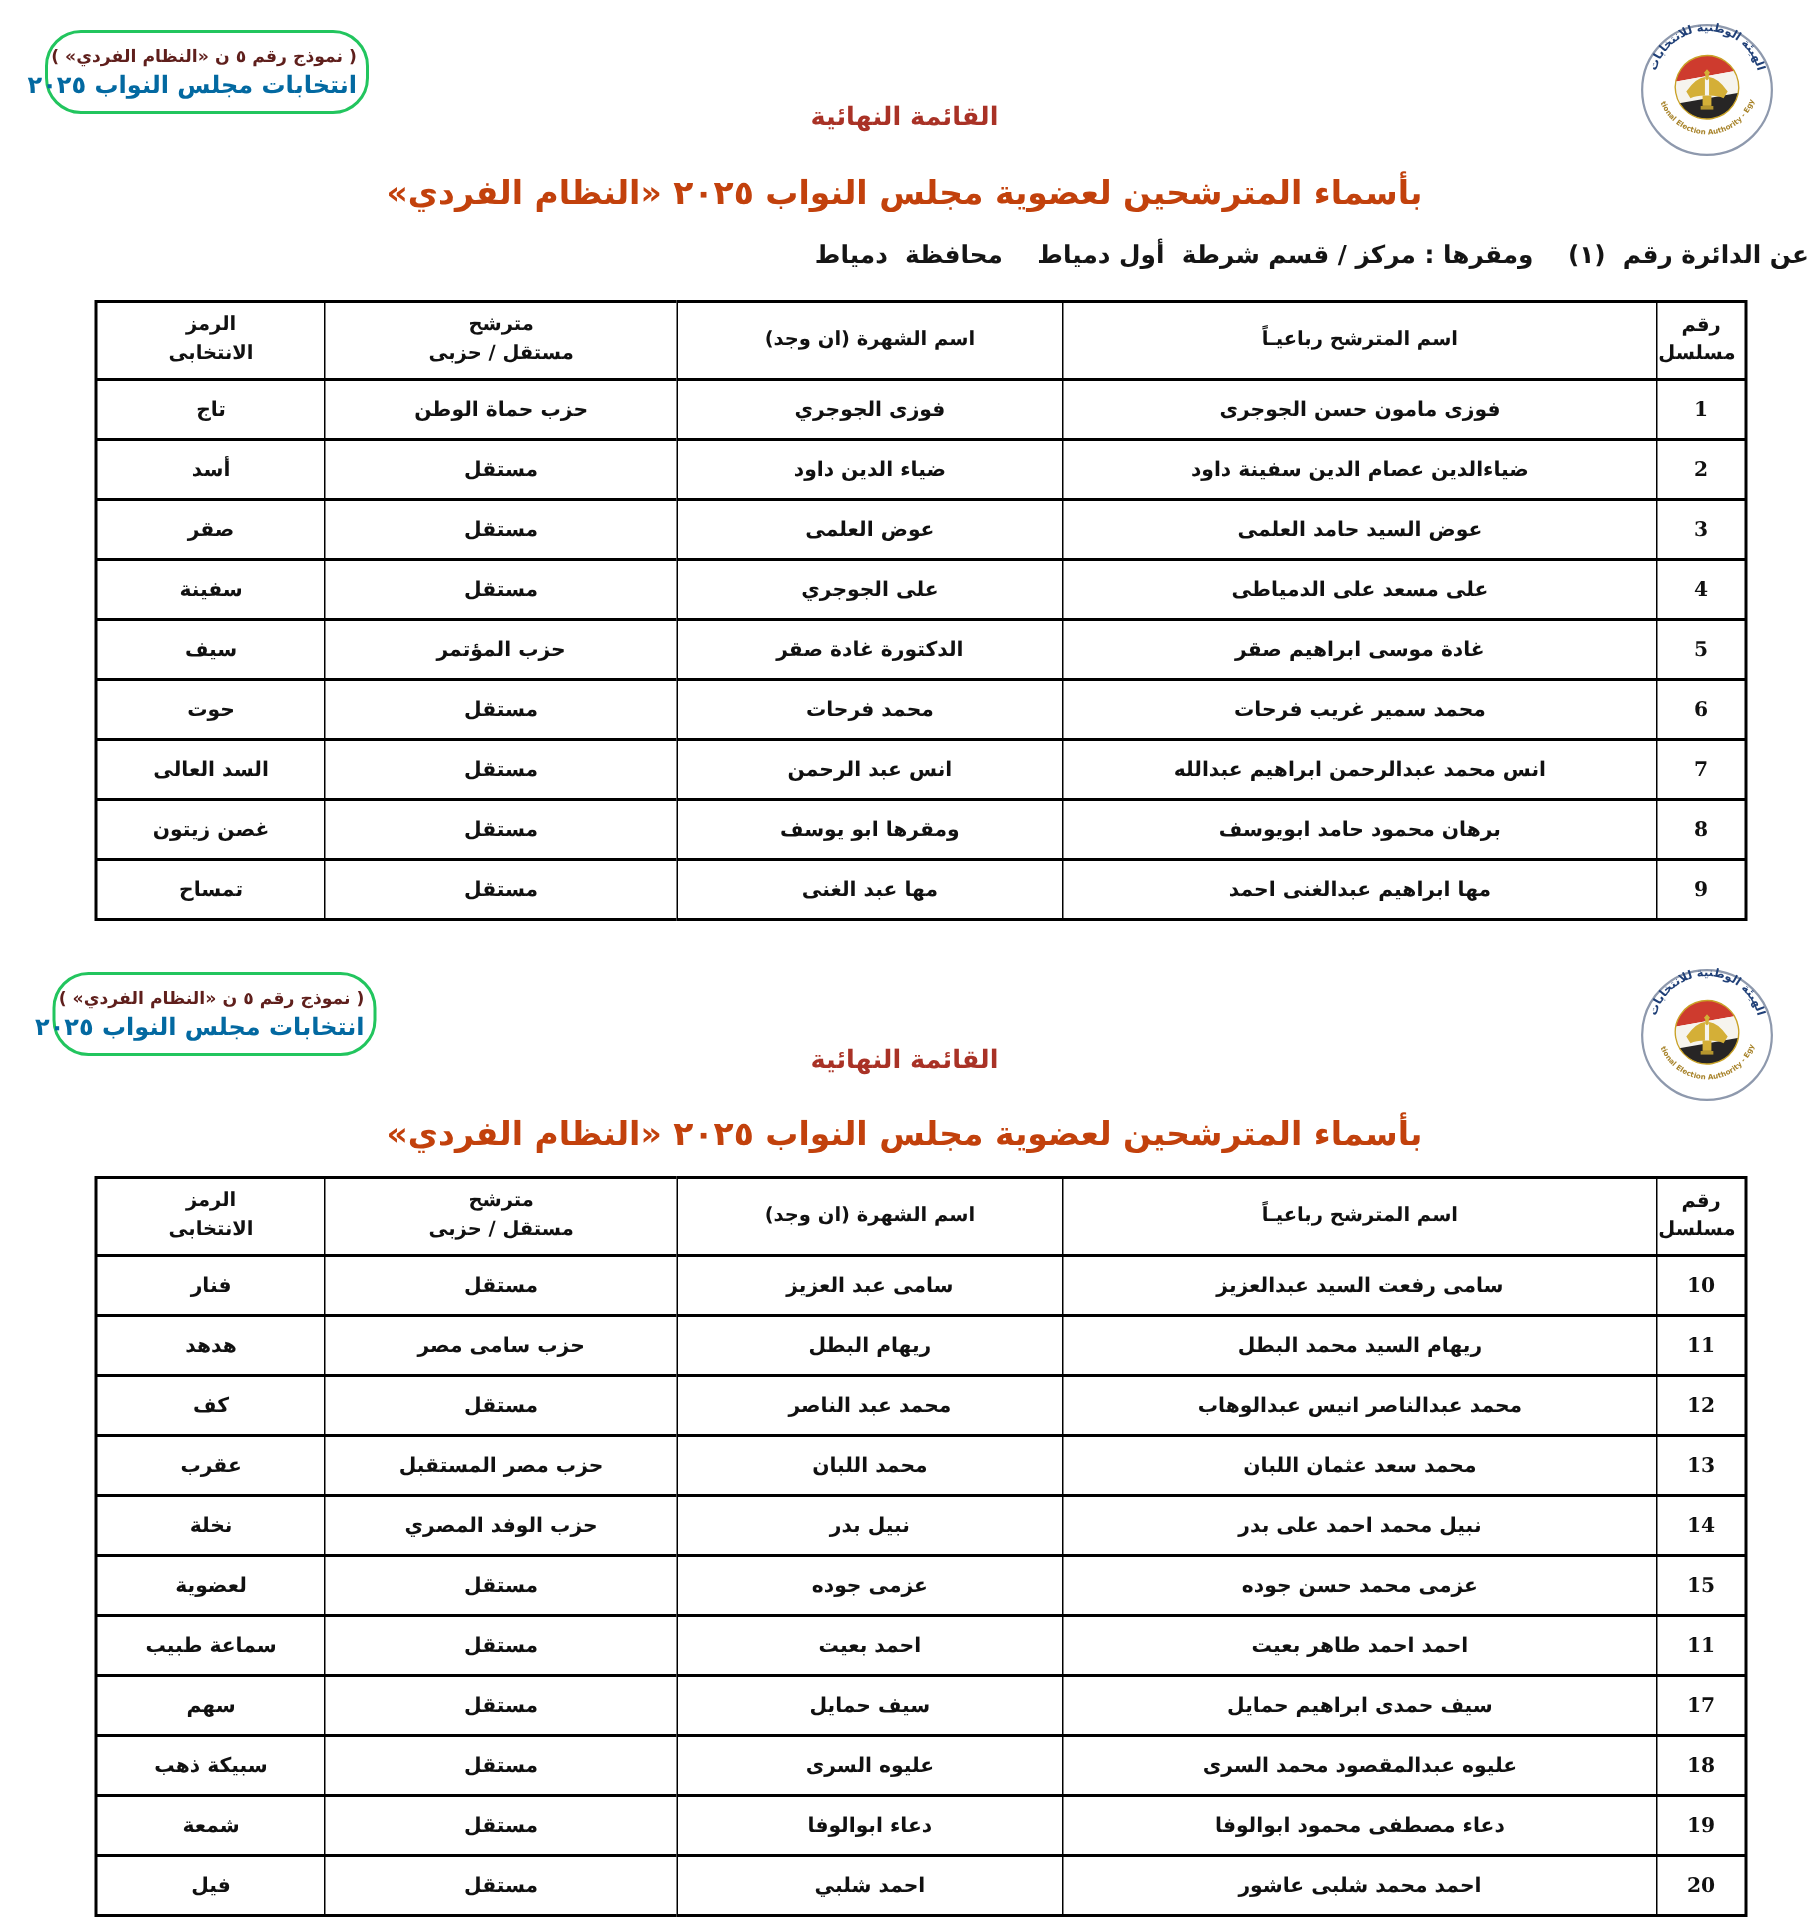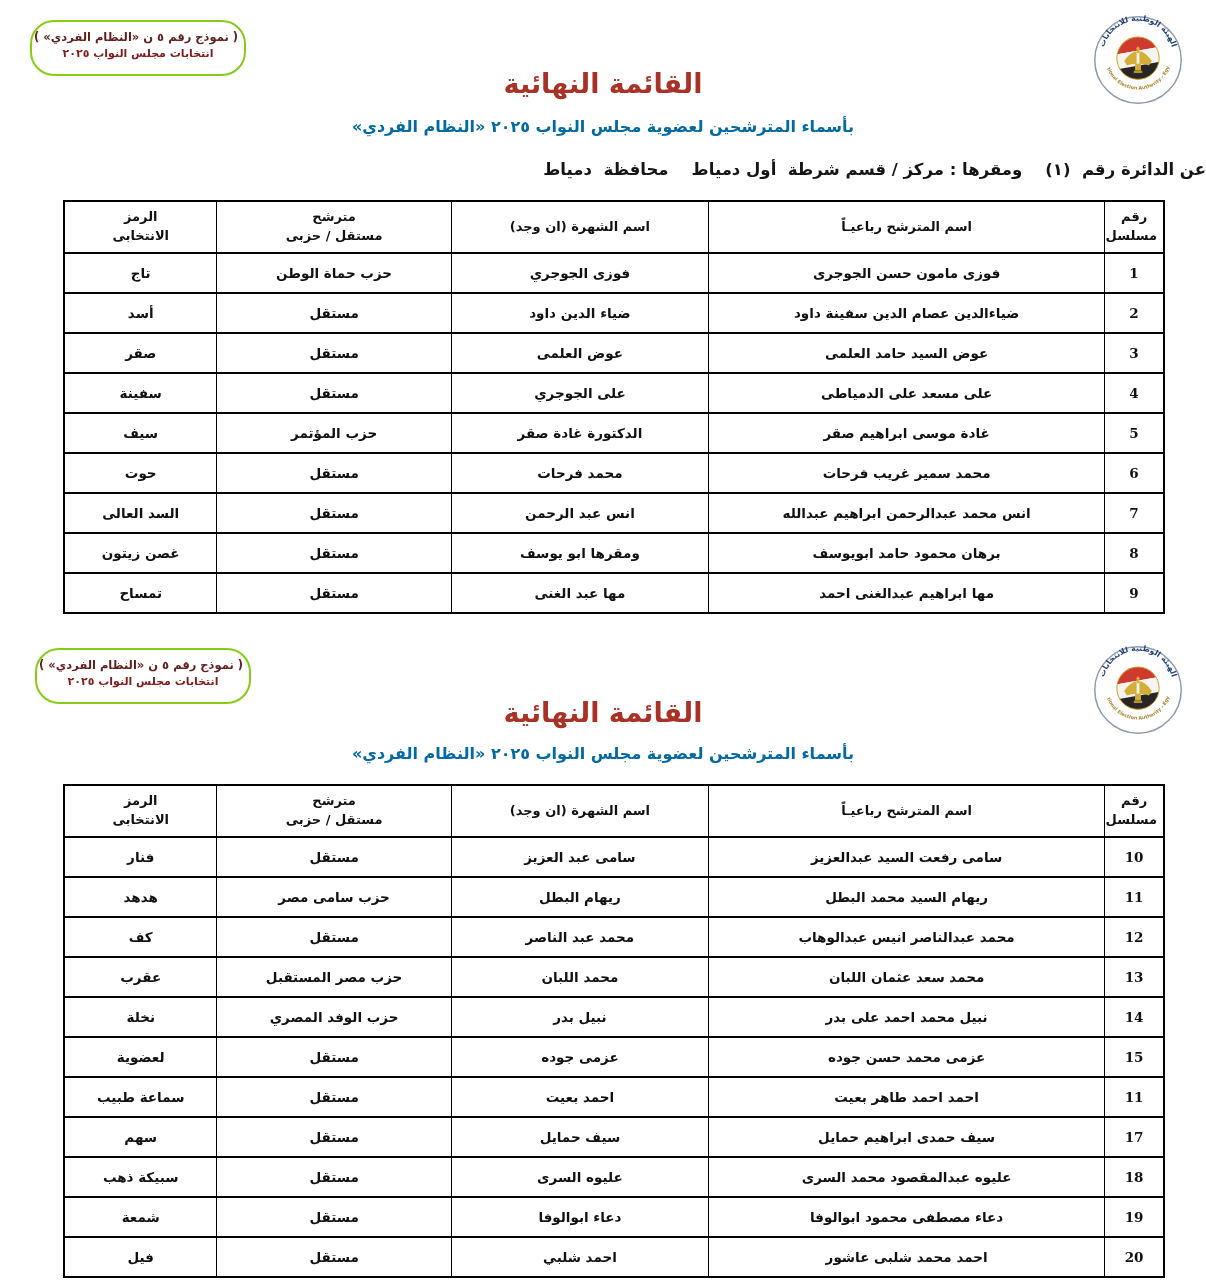--- a/index.html
+++ b/index.html
@@ -6,31 +6,31 @@
   body {
     width:1206px; height:1280px; background:#ffffff;
     font-family:"DejaVu Sans", sans-serif;
     position:relative; overflow:hidden;
   }
   .sheet { position:absolute; left:0; top:0; width:1206px; height:1280px; background:#fff; }
 
   
   .form-box {
     position:absolute; width:216px; min-height:56px;
-    border:2px solid #84cc16; border-radius:24px;
+    border:2px solid #22c55e; border-radius:24px;
     padding:7px 6px 5px 6px; text-align:center; background:#fff;
   }
   .form-box .l1 { font-size:11.5px; font-weight:bold; color:#5f1f1c; line-height:1.5; white-space:nowrap; }
-  .form-box .l2 { font-size:11px;  font-weight:bold; color:#7f1d1d; line-height:1.4; white-space:nowrap; }
+  .form-box .l2 { font-size:16px;  font-weight:bold; color:#0369a1; line-height:1.4; white-space:nowrap; }
 
   
   .nea-logo { position:absolute; width:92px; height:92px; }
 
-  .t-red   { position:absolute; width:100%; text-align:center; color:#a93226; font-weight:bold; font-size:27px; }
-  .t-sub   { position:absolute; width:100%; text-align:center; color:#0369a1; font-weight:bold; font-size:16px; }
+  .t-red   { position:absolute; width:100%; text-align:center; color:#a93226; font-weight:bold; font-size:17px; }
+  .t-sub   { position:absolute; width:100%; text-align:center; color:#c2410c; font-weight:bold; font-size:22px; }
   .t-dist  { position:absolute; width:100%; text-align:right; color:#151515; font-weight:bold; font-size:16.5px; white-space:pre; }
 
   table.cand {
     position:absolute; left:63px; width:1102px;
     border-collapse:collapse; table-layout:fixed; direction:rtl;
     border:2.5px solid #000;
   }
   table.cand th, table.cand td {
     border-style:solid; border-color:#000;
     border-width:2.5px 1.2px;

